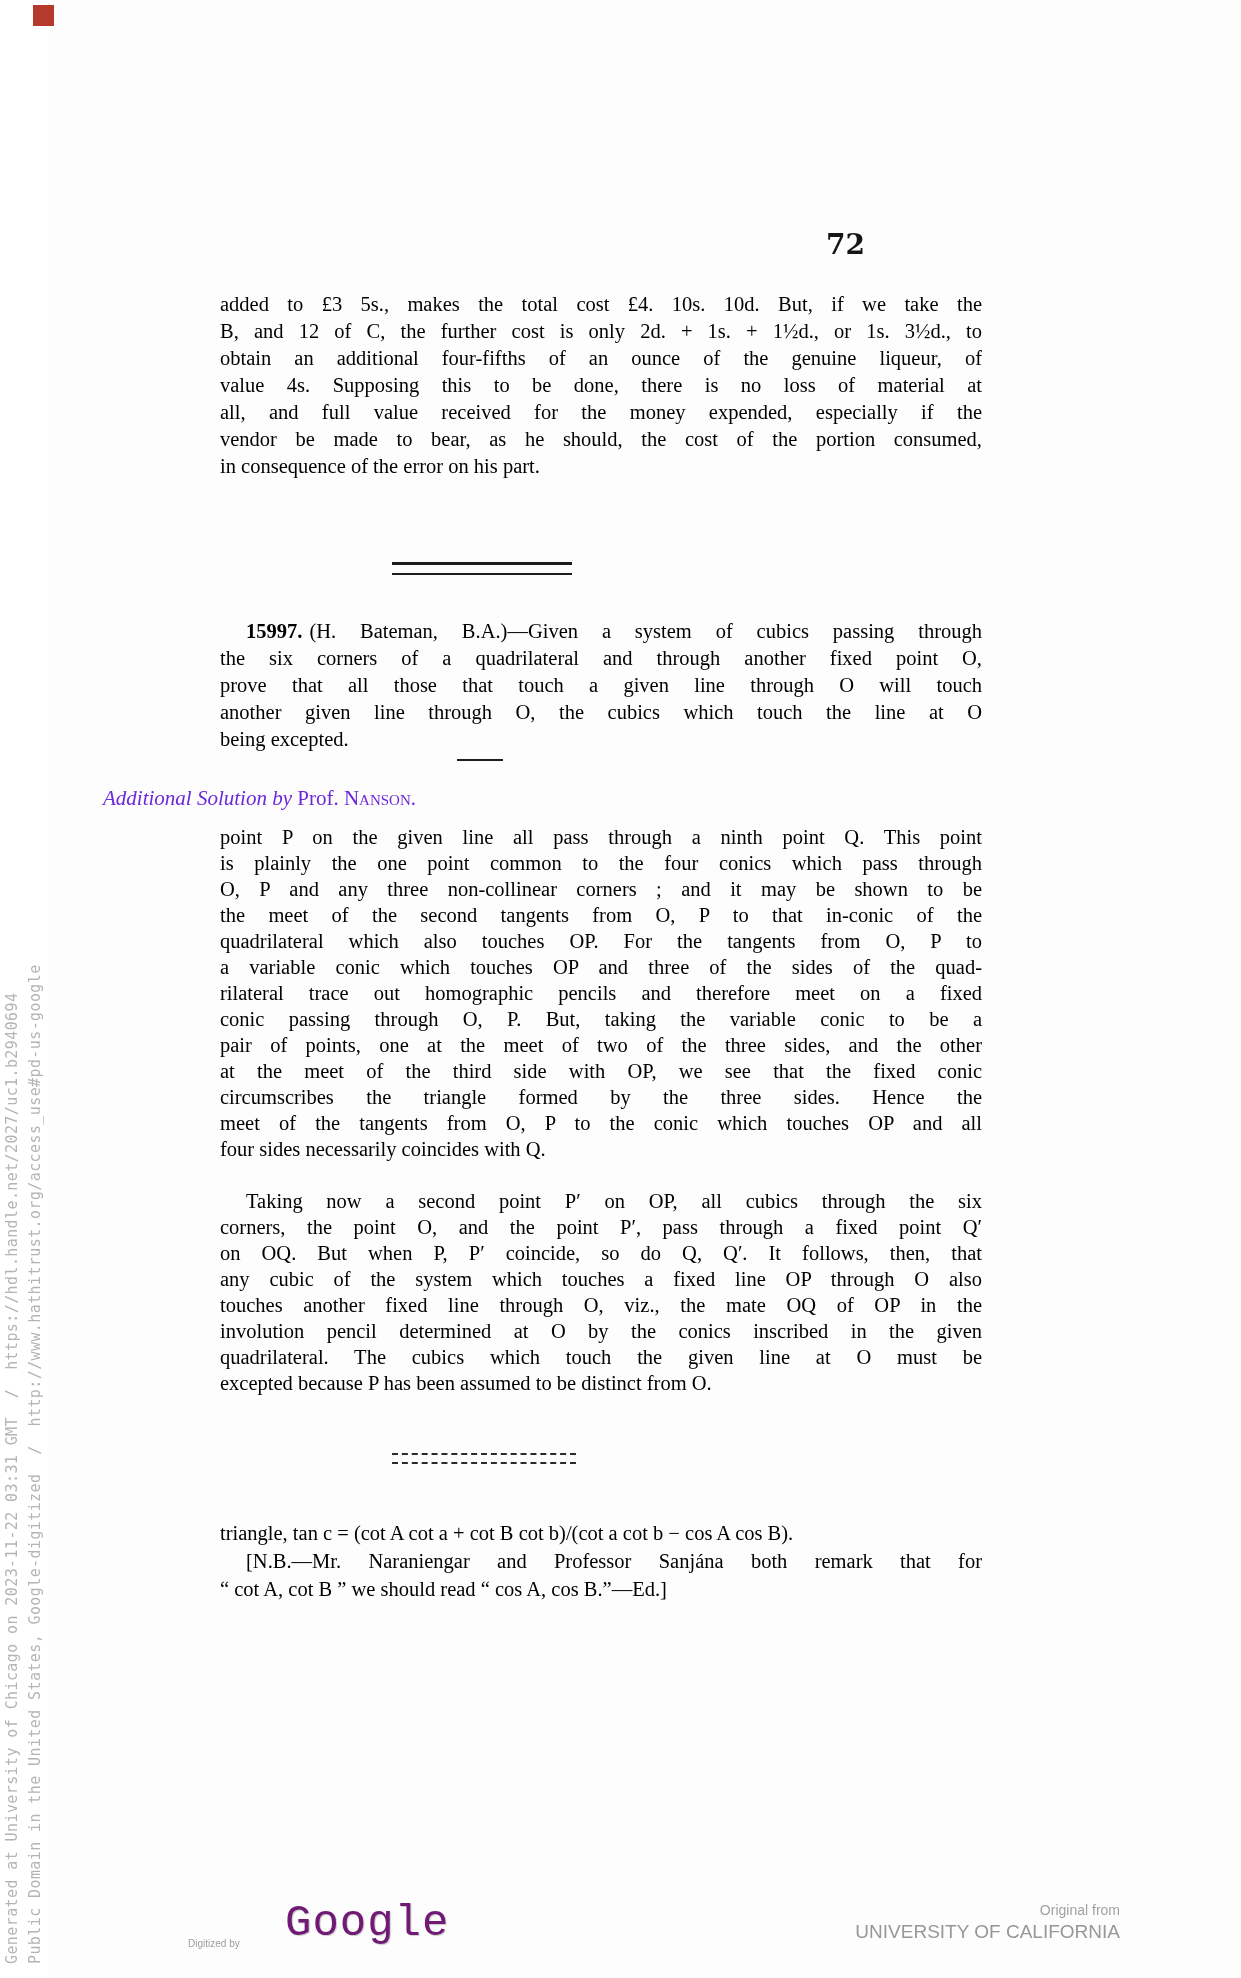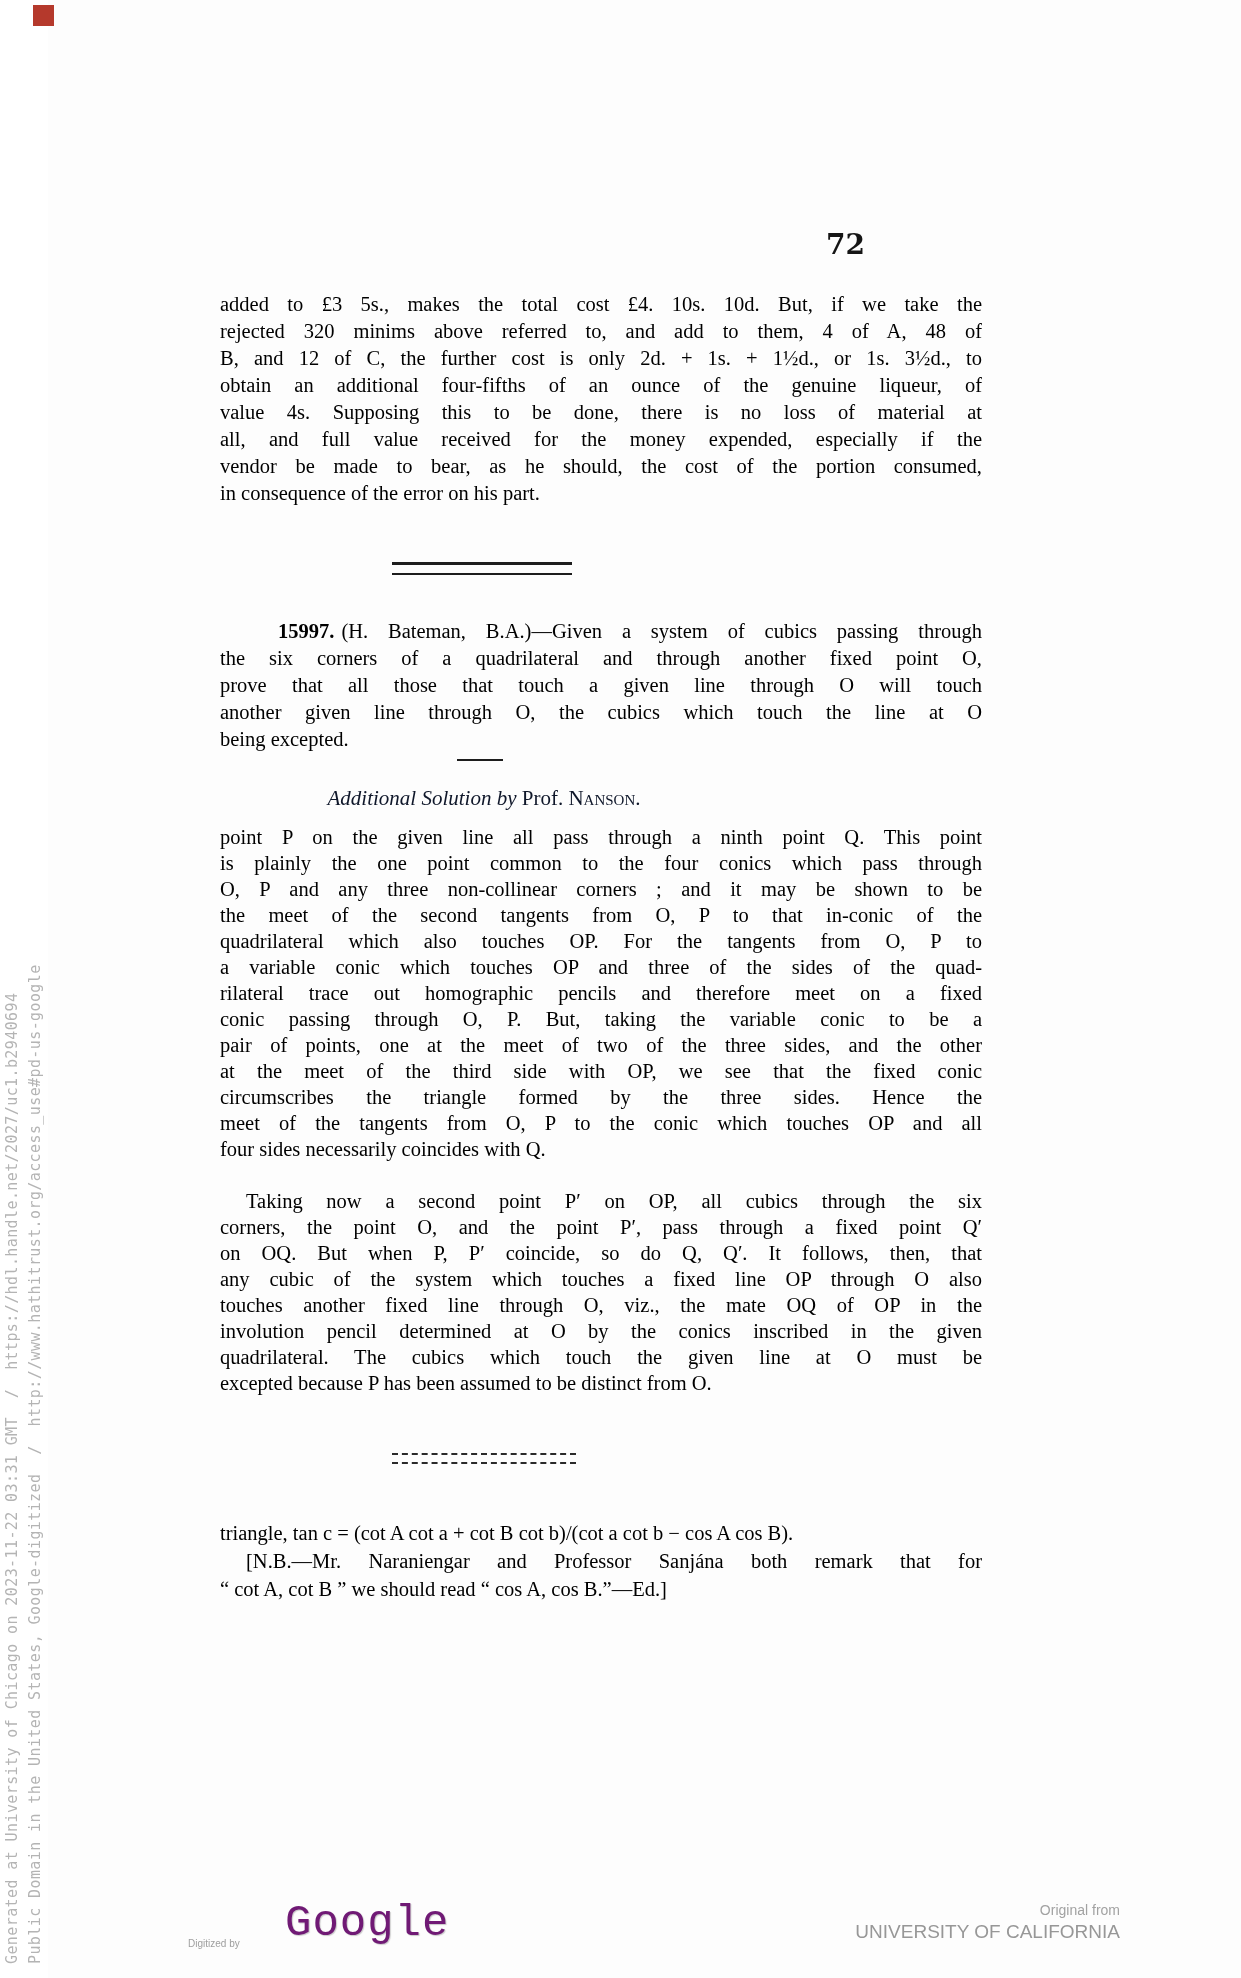--- a/index.html
+++ b/index.html
@@ -46,21 +46,21 @@
     font-size:20.5px;
     text-align:justify;
     text-align-last:justify;
     overflow:hidden;
   }
   .lh27 .tline{line-height:27px;height:27px;}
   .lh26 .tline{line-height:26px;height:26px;}
   .lh28 .tline{line-height:28px;height:28px;}
   .tline.last{text-align-last:left;}
   .tline.indent{text-indent:26px;}
-  .bnum{font-weight:bold;padding-right:7px;margin-left:32px;}
+  .bnum{font-weight:bold;padding-right:7px;}
 
   #intro-para{top:291px;}
   #problem-15997{top:618px;}
   #solution-para1{top:824px;}
   #solution-para2{top:1188px;}
   #problem-11614{top:1519px;}
 
   
   #divider-double{
     position:absolute;left:392px;top:562px;width:180px;height:8px;
@@ -71,21 +71,21 @@
     border-top:2px solid #1d1d1d;
   }
   #divider-broken{
     position:absolute;left:392px;top:1453px;width:184px;height:7px;
     border-top:2px dashed #2a2a2a;border-bottom:2px dashed #2a2a2a;
   }
 
   
   #solution-heading{
     position:absolute;left:103px;top:786px;width:762px;
-    text-align:center;font-size:21px;color:#0f172a;
+    text-align:left;font-size:21px;color:#6d28d9;
   }
   #solution-heading .it{font-style:italic;}
   #solution-heading .sc{font-variant:small-caps;}
 
   
   #digitized-by{
     position:absolute;left:188px;top:1938px;
     font-family:"Liberation Sans", sans-serif;
     font-size:10px;color:#9e9e9e;
   }
@@ -114,21 +114,20 @@
 
   <div id="corner-mark"></div>
 
   <div id="sidebar-line1" class="sidebar-line">Generated at University of Chicago on 2023-11-22 03:31 GMT  /  https://hdl.handle.net/2027/uc1.b2940694</div>
   <div id="sidebar-line2" class="sidebar-line">Public Domain in the United States, Google-digitized  /  http://www.hathitrust.org/access_use#pd-us-google</div>
 
   <div id="page-number">72</div>
 
   <div id="intro-para" class="tblock lh27">
     <div class="tline">added to £3 5s., makes the total cost £4. 10s. 10d.  But, if we take the</div>
-    <div class="tline">rejected 320 minims above referred to, and add to them, 4 of A, 48 of</div>
     <div class="tline">B, and 12 of C, the further cost is only 2d. + 1s. + 1½d., or 1s. 3½d., to</div>
     <div class="tline">obtain an additional four-fifths of an ounce of the genuine liqueur, of</div>
     <div class="tline">value 4s.  Supposing this to be done, there is no loss of material at</div>
     <div class="tline">all, and full value received for the money expended, especially if the</div>
     <div class="tline">vendor be made to bear, as he should, the cost of the portion consumed,</div>
     <div class="tline last">in consequence of the error on his part.</div>
   </div>
 
   <div id="divider-double"></div>
 

